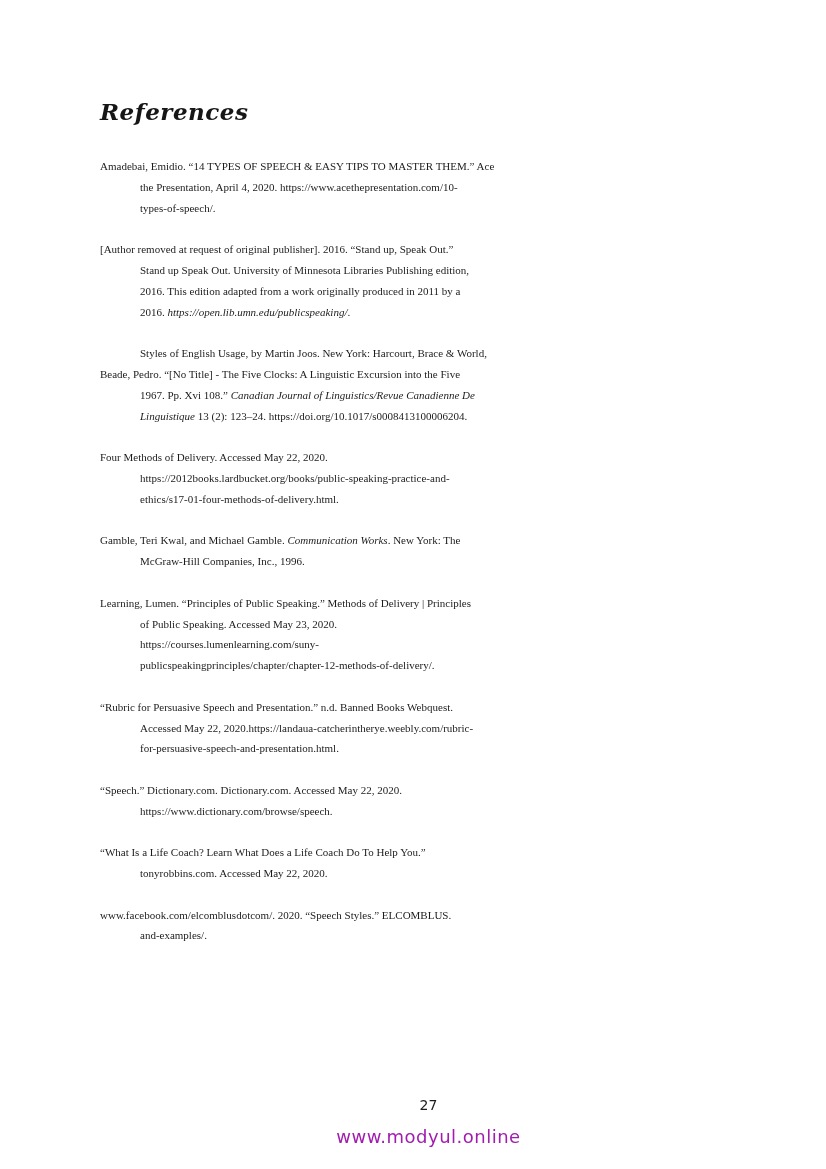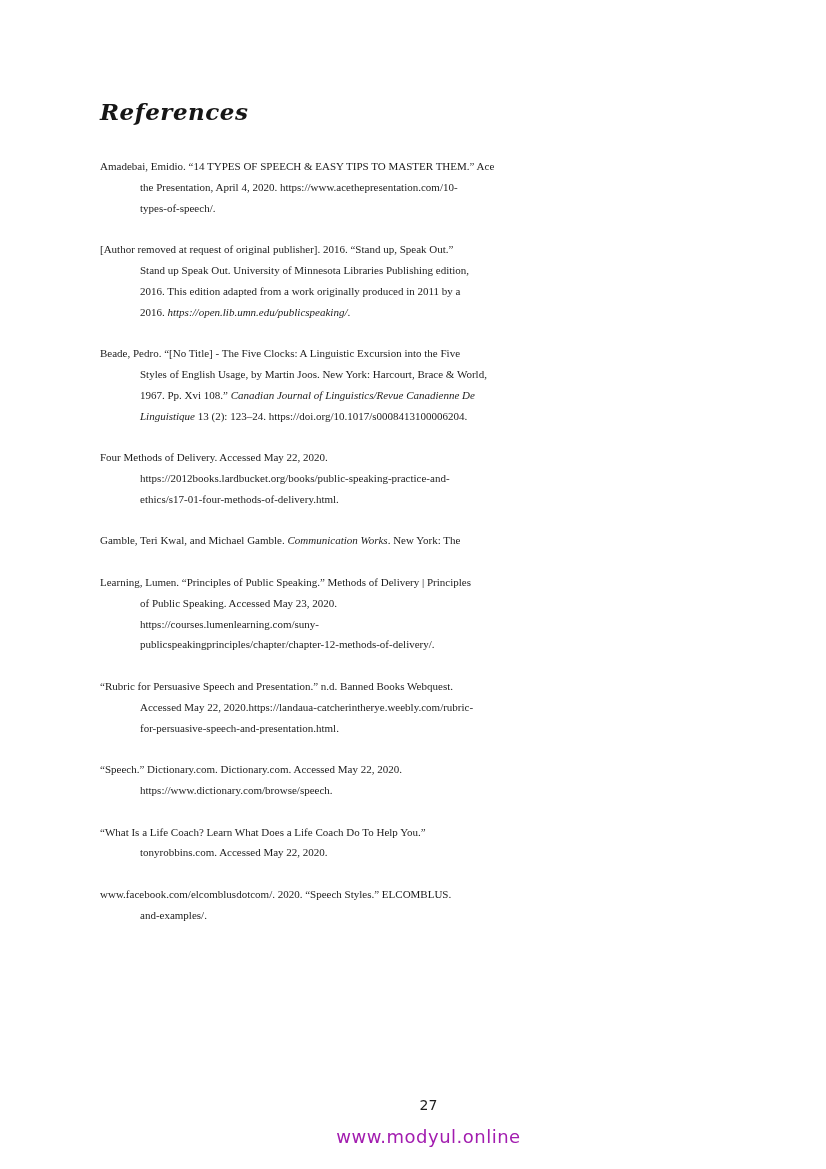--- a/index.html
+++ b/index.html
@@ -82,32 +82,33 @@
         <div class="ref-line cont"><span>the Presentation, April 4, 2020. https://www.acethepresentation.com/10-</span></div>
         <div class="ref-line cont"><span>types-of-speech/.</span></div>
       </div>
       <div class="ref-entry">
         <div class="ref-line"><span>[Author removed at request of original publisher]. 2016. “Stand up, Speak Out.”</span></div>
         <div class="ref-line cont"><span>Stand up Speak Out. University of Minnesota Libraries Publishing edition,</span></div>
         <div class="ref-line cont"><span>2016. This edition adapted from a work originally produced in 2011 by a</span></div>
         <div class="ref-line cont"><span>2016. </span><span class="italic">https://open.lib.umn.edu/publicspeaking/</span><span>.</span></div>
       </div>
       <div class="ref-entry">
+        <div class="ref-line cont"><span>Styles of English Usage, by Martin Joos. New York: Harcourt, Brace &amp; World,</span></div>
         <div class="ref-line"><span>Beade, Pedro. “[No Title] - The Five Clocks: A Linguistic Excursion into the Five</span></div>
-        <div class="ref-line cont"><span>Styles of English Usage, by Martin Joos. New York: Harcourt, Brace &amp; World,</span></div>
         <div class="ref-line cont"><span>1967. Pp. Xvi 108.” </span><span class="italic">Canadian Journal of Linguistics/Revue Canadienne De</span></div>
         <div class="ref-line cont"><span class="italic">Linguistique</span><span> 13 (2): 123–24. https://doi.org/10.1017/s0008413100006204.</span></div>
       </div>
       <div class="ref-entry">
         <div class="ref-line"><span>Four Methods of Delivery. Accessed May 22, 2020.</span></div>
         <div class="ref-line cont"><span>https://2012books.lardbucket.org/books/public-speaking-practice-and-</span></div>
         <div class="ref-line cont"><span>ethics/s17-01-four-methods-of-delivery.html.</span></div>
       </div>
       <div class="ref-entry">
         <div class="ref-line"><span>Gamble, Teri Kwal, and Michael Gamble. </span><span class="italic">Communication Works</span><span>. New York: The</span></div>
+        <div class="ref-line cont"><span>McGraw-Hill Companies, Inc., 1996.</span></div>
       </div>
       <div class="ref-entry">
         <div class="ref-line"><span>Learning, Lumen. “Principles of Public Speaking.” Methods of Delivery | Principles</span></div>
         <div class="ref-line cont"><span>of Public Speaking. Accessed May 23, 2020.</span></div>
         <div class="ref-line cont"><span>https://courses.lumenlearning.com/suny-</span></div>
         <div class="ref-line cont"><span>publicspeakingprinciples/chapter/chapter-12-methods-of-delivery/.</span></div>
       </div>
       <div class="ref-entry">
         <div class="ref-line"><span>“Rubric for Persuasive Speech and Presentation.” n.d. Banned Books Webquest.</span></div>
         <div class="ref-line cont"><span>Accessed May 22, 2020.https://landaua-catcherintherye.weebly.com/rubric-</span></div>

